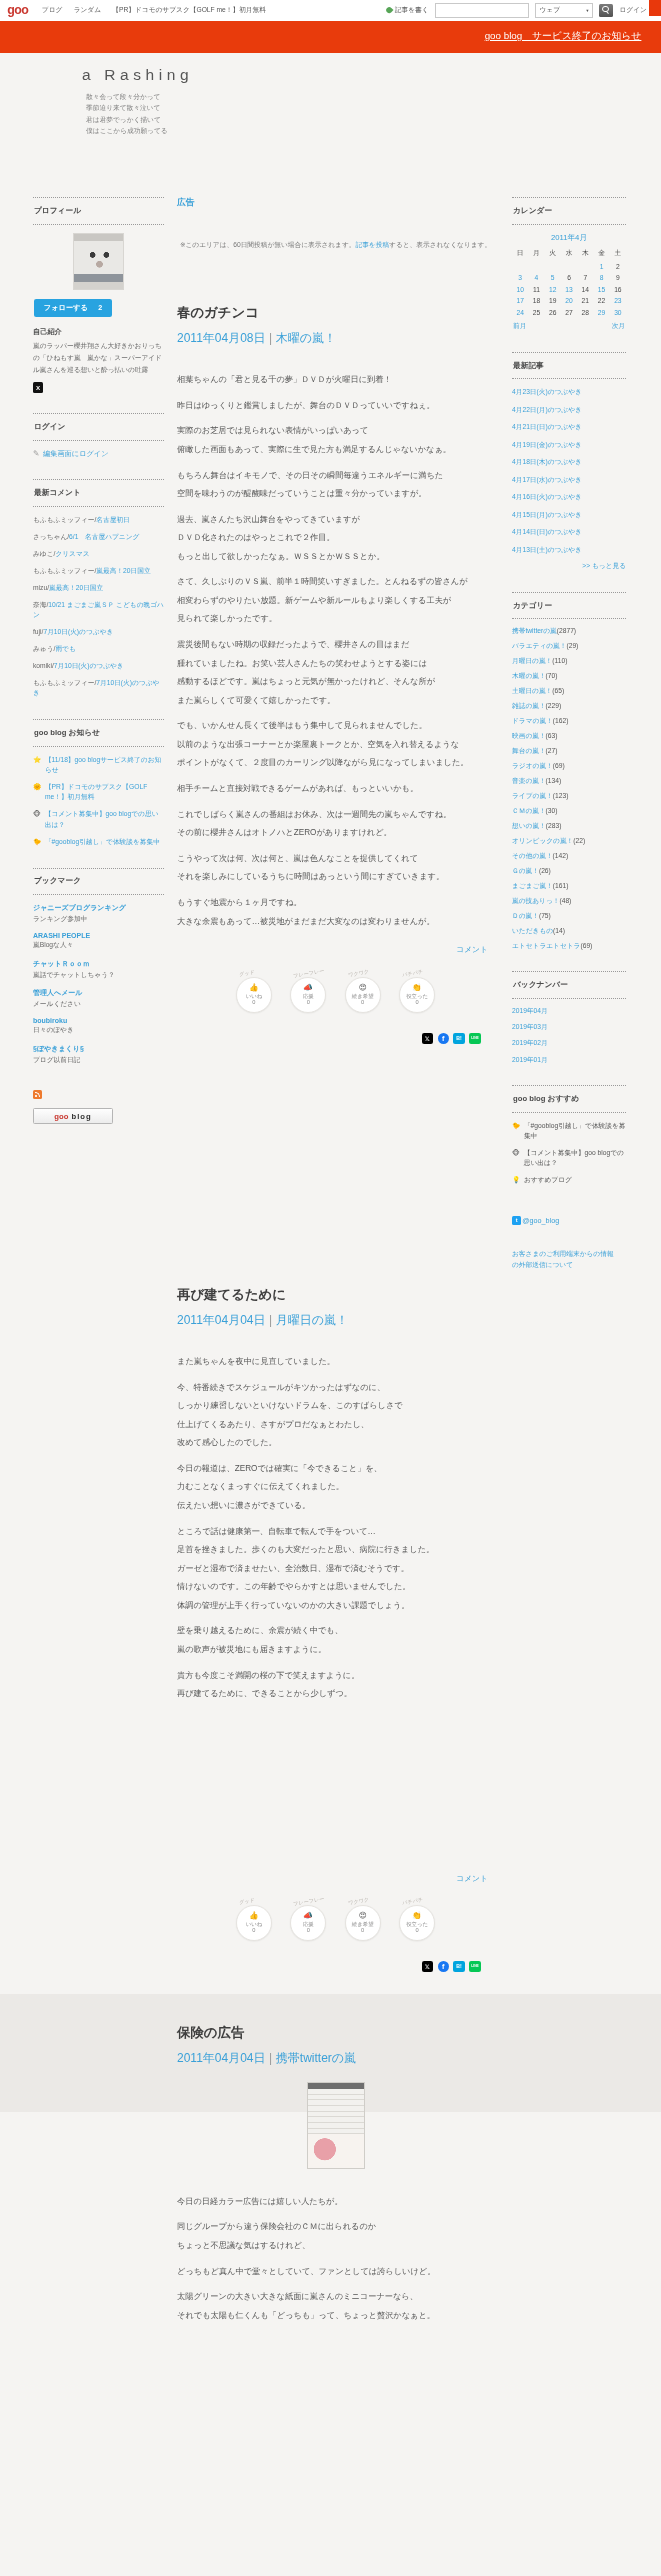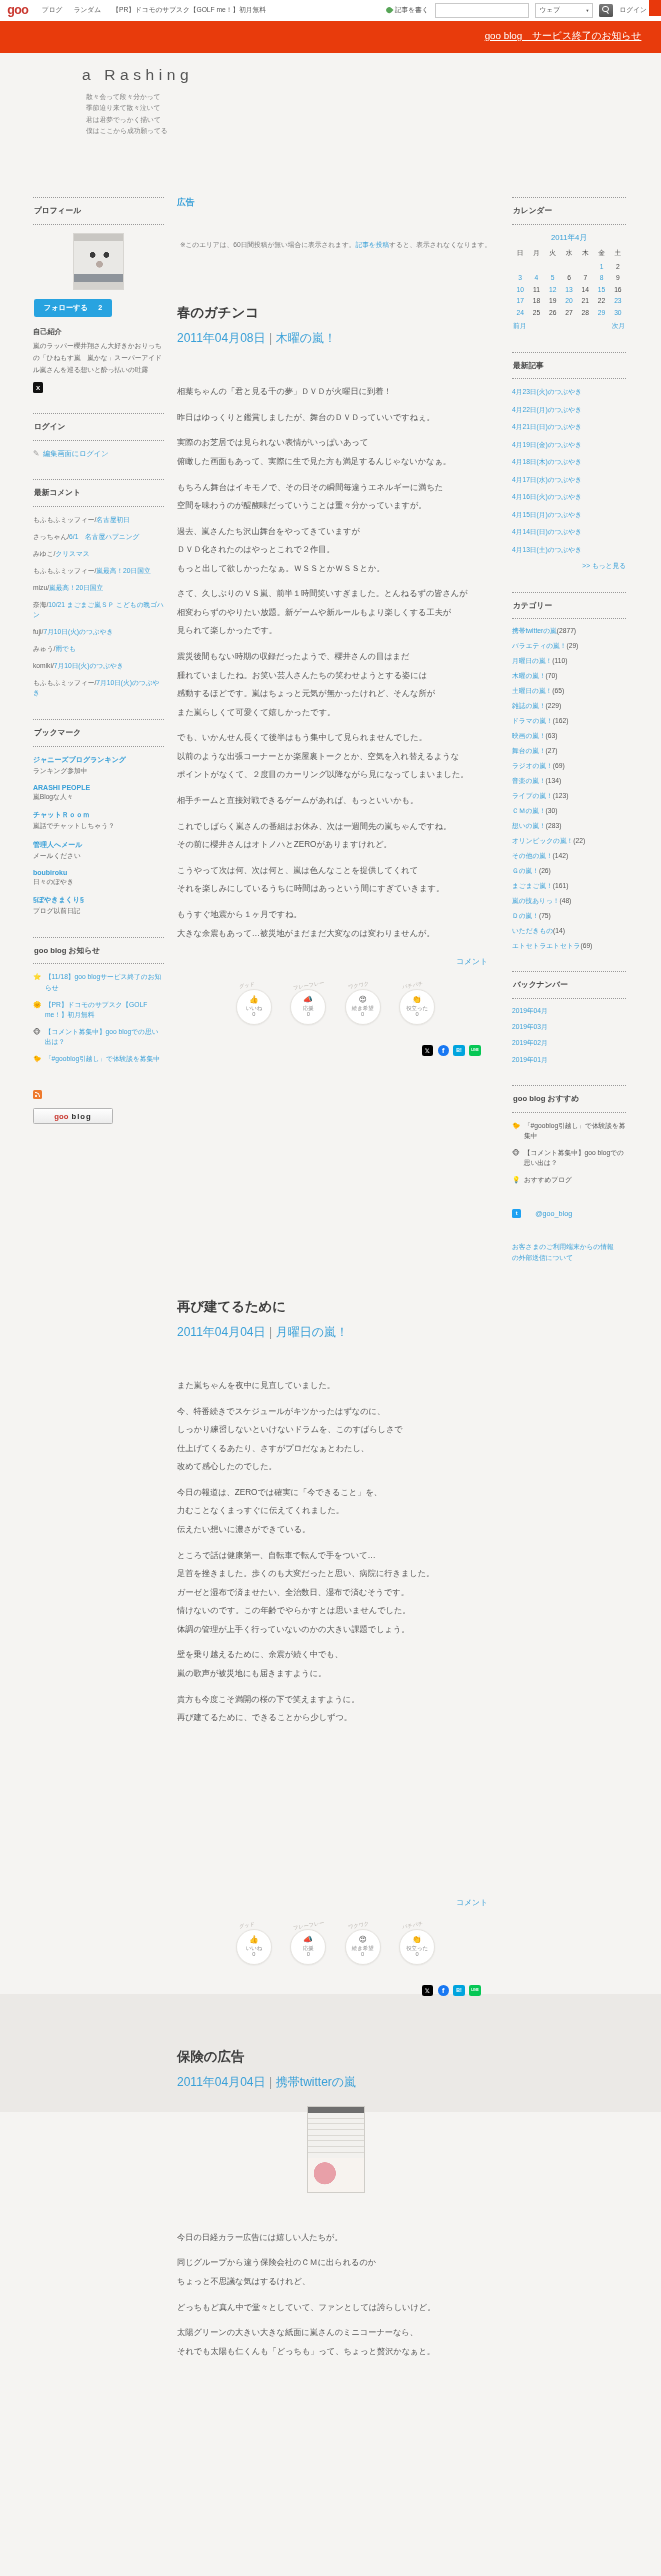--- a/index.html
+++ b/index.html
@@ -70,33 +70,33 @@
   .cal-grid{display:grid;grid-template-columns:repeat(7,1fr);row-gap:4.6px;text-align:center;font-size:6.7px;color:#4a4a4a}
   .cal-grid .cell.link{color:#3aa0d8}
   .cal-nav{display:flex;justify-content:space-between;font-size:6.7px;margin-top:6.2px;padding:0 1px}
   .rc-item{font-size:6.7px;line-height:9.8px;margin-bottom:7.7px;display:block}
   .more-link{text-align:right;font-size:6.7px;margin-top:3.1px}
   .cat-item{font-size:6.7px;line-height:8.8px;margin-bottom:6.2px}
   .cat-item .c{color:#555}
   .bn-item{font-size:6.7px;margin-bottom:7.2px;display:block}
   .rec-item{display:flex;gap:3.6px;font-size:6.7px;line-height:10.3px;margin-bottom:6.7px}
   .rec-item .ic{flex:0 0 8.2px}
-  .tw-row{display:flex;gap:14px;align-items:center;margin-top:23px;font-size:7.2px}
+  .tw-row{display:flex;gap:1px;align-items:center;margin-top:30px;font-size:7.2px}
   .tw-sq{width:9.3px;height:9.3px;background:#1da1f2;border-radius:1.5px;color:#fff;font-size:5.7px;font-weight:bold;display:flex;align-items:center;justify-content:center}
   .privacy{margin-top:23px;font-size:6.7px;line-height:11.3px;white-space:pre-line;display:block}
   
   .ad-h{color:#3aa0d8;font-size:8.8px;font-weight:bold}
   .ad-note{margin-top:29px;text-align:center;font-size:6.7px;color:#777;line-height:13.4px}
   .article{margin-top:0}
   .art-title{font-size:13.4px;font-weight:bold;color:#3f3f3f;margin:52px 0 0}
   .art2 .art-title{margin-top:242px}
   .art3 .art-title{}
   .art-date{margin-top:8.2px;font-size:12px}
   .art-date .sep{color:#999;margin:0 3.6px}
-  .art-body{margin-top:36px;font-size:8.2px;line-height:18.5px;color:#555}
+  .art-body{margin-top:24px;font-size:8.2px;line-height:18.5px;color:#555}
   .art-body p{white-space:pre-line;margin:0 0 7.2px}
   .cmt-link{text-align:right;font-size:7.7px;margin:14.4px 6.2px 13.4px 0}
   .art2 .cmt-link{margin-top:170px}
   .reactions{display:flex;justify-content:center;gap:12.4px;margin-top:2.1px}
   .rx{position:relative;width:42px;padding-top:8.2px;text-align:center}
   .rx-tilt{position:absolute;top:1px;left:6.2px;font-size:5.2px;color:#b9b4ae;transform:rotate(-10deg);white-space:nowrap}
   .rx-circle{width:34px;height:34px;margin:0 auto;background:#fff;border:0.5px solid #e6e4e0;border-radius:50%;box-shadow:0 0.5px 1.5px rgba(0,0,0,.07);display:flex;flex-direction:column;align-items:center;justify-content:center}
   .rx-emoji{font-size:7.7px;line-height:9.3px}
   .rx-label{font-size:5.4px;color:#8a8a8a;line-height:6.7px}
   .rx-count{font-size:5.7px;color:#8a8a8a;line-height:7.2px}
@@ -213,20 +213,46 @@
             <span>komiki</span><span>/</span><span class="t">7月10日(火)のつぶやき</span>
           </div>
 
           <div class="cmt-item">
             <span>もふもふミッフィー</span><span>/</span><span class="t">7月10日(火)のつぶやき</span>
           </div>
         </div>
     </div>
 
     <div class="side-sec">
+      <div class="side-h">goo blog お知らせ</div>
+      <div>
+
+          <div class="nt-item">
+            <span class="ic">⭐</span>
+            <span class="lb">【11/18】goo blogサービス終了のお知らせ</span>
+          </div>
+
+          <div class="nt-item">
+            <span class="ic">🌞</span>
+            <span class="lb">【PR】ドコモのサブスク【GOLF me！】初月無料</span>
+          </div>
+
+          <div class="nt-item">
+            <span class="ic">🐵</span>
+            <span class="lb">【コメント募集中】goo blogでの思い出は？</span>
+          </div>
+
+          <div class="nt-item">
+            <span class="ic">🐤</span>
+            <span class="lb">「#gooblog引越し」で体験談を募集中</span>
+          </div>
+        </div>
+    </div>
+
+    <div class="side-sec">
       <div class="side-h">ブックマーク</div>
       <div>
 
           <div class="bm-item">
             <div class="l">ジャニーズブログランキング</div>
             <div class="d">ランキング参加中</div>
           </div>
 
           <div class="bm-item">
             <div class="l">ARASHI PEOPLE</div>
@@ -244,46 +270,20 @@
           </div>
 
           <div class="bm-item">
             <div class="l">boubiroku</div>
             <div class="d">日々のぼやき</div>
           </div>
 
           <div class="bm-item">
             <div class="l">§ぼやきまくり§</div>
             <div class="d">ブログ以前日記</div>
-          </div>
-        </div>
-    </div>
-
-    <div class="side-sec">
-      <div class="side-h">goo blog お知らせ</div>
-      <div>
-
-          <div class="nt-item">
-            <span class="ic">⭐</span>
-            <span class="lb">【11/18】goo blogサービス終了のお知らせ</span>
-          </div>
-
-          <div class="nt-item">
-            <span class="ic">🌞</span>
-            <span class="lb">【PR】ドコモのサブスク【GOLF me！】初月無料</span>
-          </div>
-
-          <div class="nt-item">
-            <span class="ic">🐵</span>
-            <span class="lb">【コメント募集中】goo blogでの思い出は？</span>
-          </div>
-
-          <div class="nt-item">
-            <span class="ic">🐤</span>
-            <span class="lb">「#gooblog引越し」で体験談を募集中</span>
           </div>
         </div>
     </div>
 
     <div class="rss-row">
       <span class="rss-icon"></span>
     </div>
     <div class="goo-btn">
       <span class="g">goo</span>
       <span class="b">blog</span>

